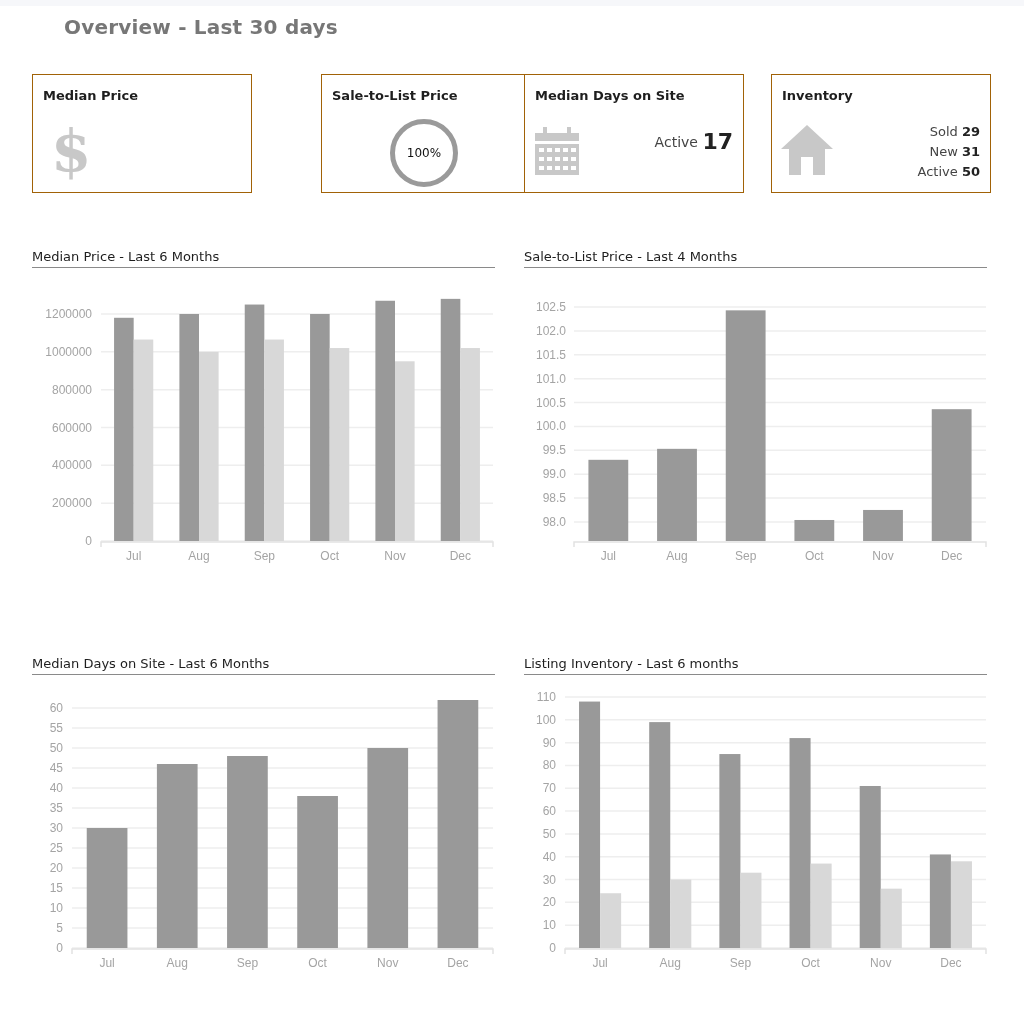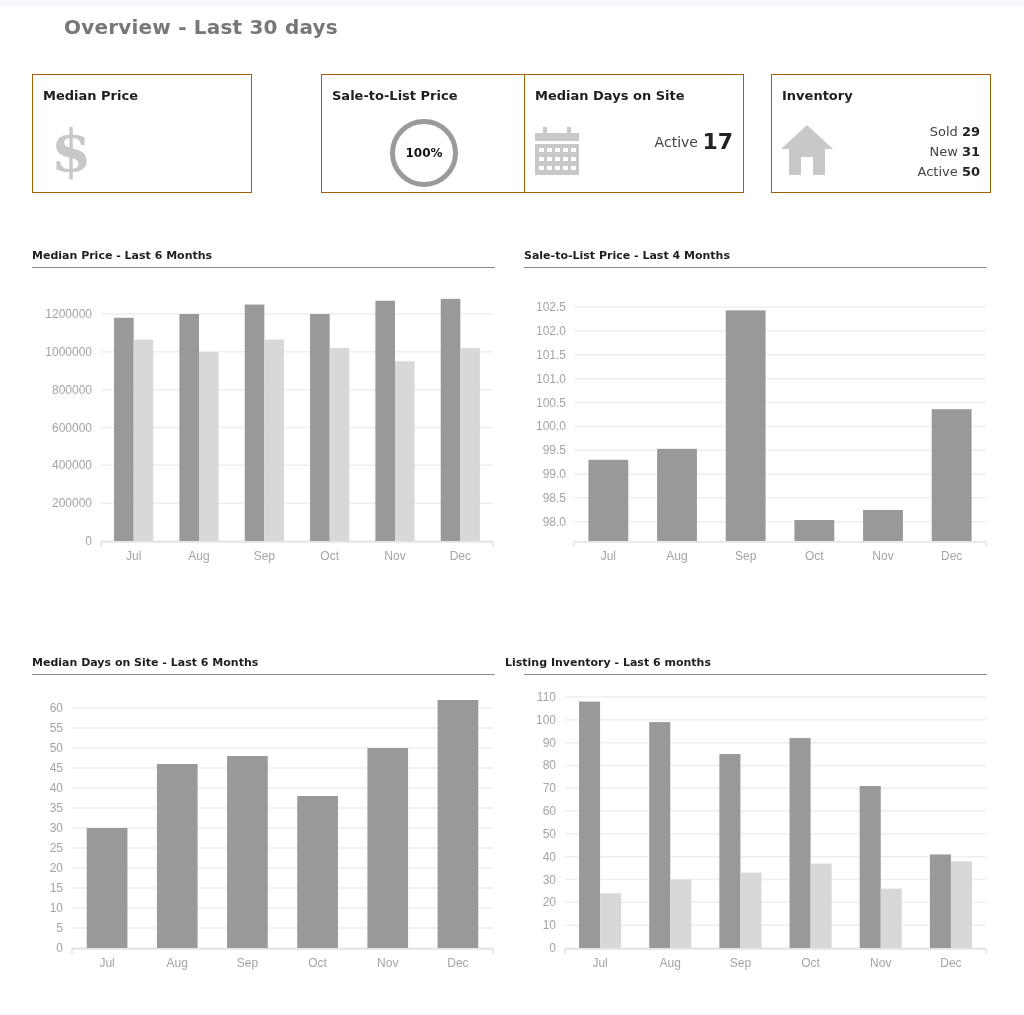--- a/index.html
+++ b/index.html
@@ -5,26 +5,26 @@
   * { box-sizing: border-box; margin: 0; padding: 0; }
   html, body { width: 1024px; height: 1015px; background: #ffffff; overflow: hidden; }
   body { font-family: "DejaVu Sans", sans-serif; color: #222; position: relative; }
   .topbar { position: absolute; left: 0; top: 0; width: 1024px; height: 6px; background: #f6f7fa; }
   .page-title { position: absolute; left: 32px; top: 15px; font-size: 20px; font-weight: bold; color: #777; letter-spacing: 0.2px; margin-left: 32px; }
   .card { position: absolute; top: 74px; height: 119px; width: 220px; border: 1px solid #a16207; background: #fff; }
   .card-title { position: absolute; left: 10px; top: 13px; font-size: 13px; font-weight: bold; color: #1e1e1e; }
   .stat-lines { position: absolute; right: 10px; top: 47px; text-align: right; font-size: 13px; line-height: 20px; color: #444; }
   .stat-lines b { color: #222; font-weight: bold; }
   .dollar { position: absolute; left: 18px; top: 42px; font-size: 58px; font-weight: bold; color: #c8c8c8; font-family: "DejaVu Serif", serif; }
-  .ring { position: absolute; left: 68px; top: 44px; width: 68px; height: 68px; border-radius: 50%; border: 5px solid #9a9a9a; display: flex; align-items: center; justify-content: center; font-size: 12px; font-weight: bold; color: #111; }
+  .ring { position: absolute; left: 68px; top: 44px; width: 68px; height: 68px; border-radius: 50%; border: 5px solid #9a9a9a; display: flex; align-items: center; justify-content: center; font-size: 12px; font-weight: normal; color: #111; }
   .days-line { position: absolute; right: 10px; top: 54px; font-size: 14px; color: #444; }
   .days-line b { font-size: 22px; color: #222; font-weight: bold; vertical-align: -2px; }
   .cal { position: absolute; left: 10px; top: 52px; width: 44px; height: 48px; }
   .house { position: absolute; left: 9px; top: 50px; }
-  .section-title { position: absolute; font-size: 11px; font-weight: bold; color: #1e1e1e; }
+  .section-title { position: absolute; font-size: 13px; font-weight: normal; color: #1e1e1e; }
   .section-rule { position: absolute; height: 1px; background: #8a8a8a; }
   .chart { position: absolute; }
   .chart svg { display: block; }
   .axis-text { font-family: "Liberation Sans", sans-serif; font-size: 12px; fill: #a4a4a4; }
 </style>
 </head>
 <body>
 
 <div class="topbar"></div>
 <div class="page-title">Overview - Last 30 days</div>
@@ -86,21 +86,21 @@
 
 <div class="section-title" style="left:32px; top:249px;">Median Price - Last 6 Months</div>
 <div class="section-rule" style="left:32px; top:267px; width:463px;"></div>
 
 <div class="section-title" style="left:524px; top:249px;">Sale-to-List Price - Last 4 Months</div>
 <div class="section-rule" style="left:524px; top:267px; width:463px;"></div>
 
 <div class="section-title" style="left:32px; top:656px;">Median Days on Site - Last 6 Months</div>
 <div class="section-rule" style="left:32px; top:674px; width:463px;"></div>
 
-<div class="section-title" style="left:505px; top:656px;">Listing Inventory - Last 6 months</div>
+<div class="section-title" style="left:524px; top:656px;">Listing Inventory - Last 6 months</div>
 <div class="section-rule" style="left:524px; top:674px; width:463px;"></div>
 
 <div class="chart" id="chart-0" style="left: 32px; top: 290px; width: 465px; height: 280px;">
     <svg width="465" height="280" viewBox="0 0 465 280">
       <line x1="69" x2="461" y1="251" y2="251" stroke="#eeeeee" stroke-width="1.5"></line>
       <text x="60" y="255" text-anchor="end" class="axis-text">0</text>
       <line x1="69" x2="461" y1="213.16666666666666" y2="213.16666666666666" stroke="#eeeeee" stroke-width="1.5"></line>
       <text x="60" y="217.16666666666666" text-anchor="end" class="axis-text">200000</text>
       <line x1="69" x2="461" y1="175.33333333333331" y2="175.33333333333331" stroke="#eeeeee" stroke-width="1.5"></line>
       <text x="60" y="179.33333333333331" text-anchor="end" class="axis-text">400000</text>

